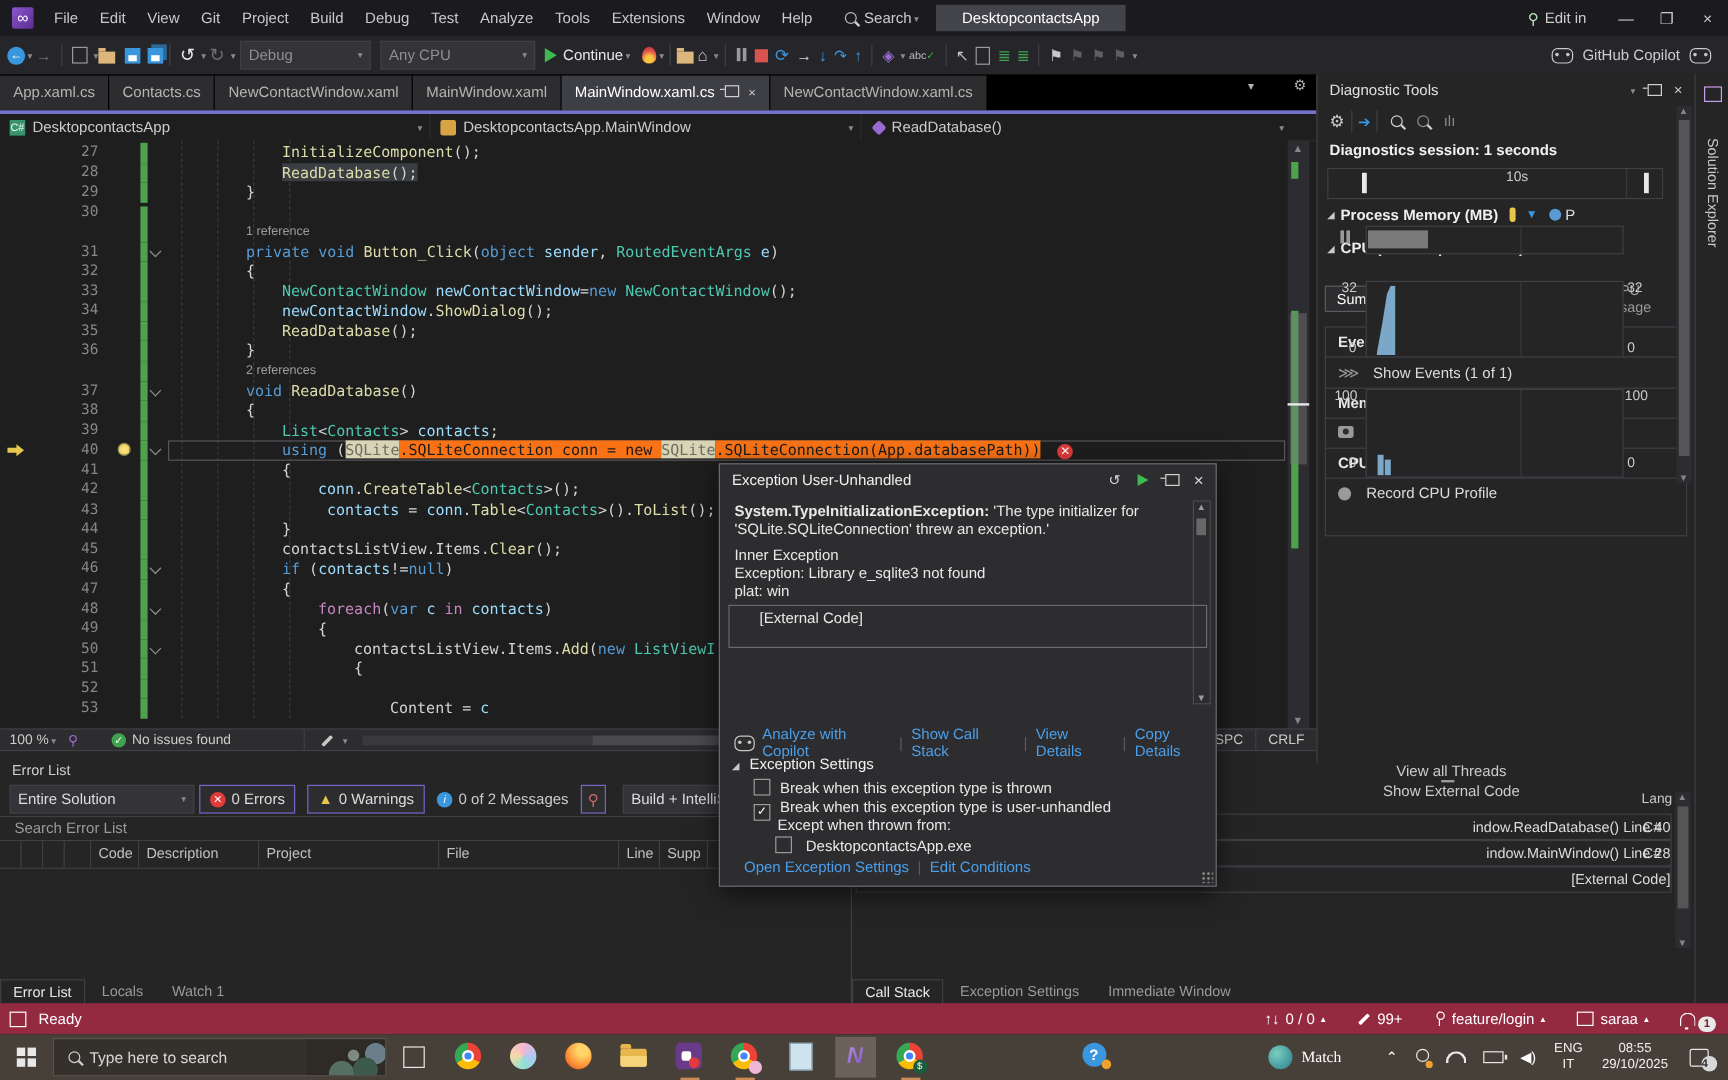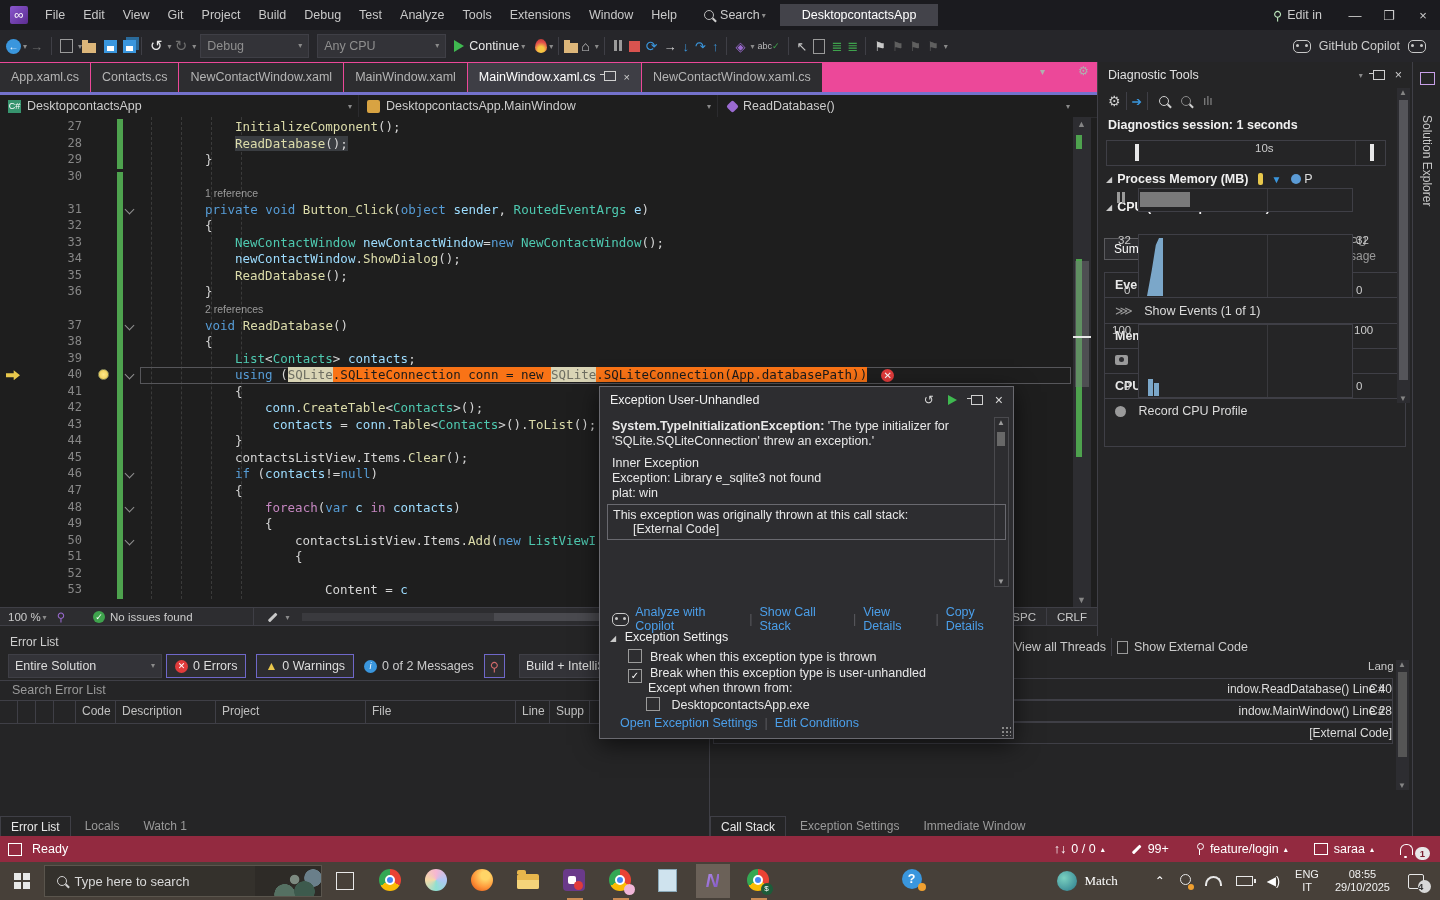--- a/index.html
+++ b/index.html
@@ -28,21 +28,21 @@
   .folder-ico::before{content:'';position:absolute;top:-3px;left:0;width:6px;height:3px;background:#dcb67a;}
   .flame{width:12px;height:14px;background:radial-gradient(circle at 50% 75%,#f5c542 25%,#e2504c 60%,#b03030 100%);
          border-radius:50% 50% 50% 50%/60% 60% 40% 40%;display:inline-block;}
   .greenplay{width:0;height:0;border-left:10px solid #3fb950;border-top:6px solid transparent;border-bottom:6px solid transparent;display:inline-block;margin-right:5px;}
   .stop-sq{width:11px;height:11px;background:#d9534f;display:inline-block;}
   .pause-ico i{display:inline-block;width:3px;height:11px;background:#9a9a9a;margin:0 1px;}
   .copilot-ico{width:16px;height:11px;border:1.5px solid #c8c8c8;border-radius:5px;position:relative;display:inline-block;}
   .copilot-ico::before,.copilot-ico::after{content:'';position:absolute;top:3px;width:3px;height:3px;background:#c8c8c8;border-radius:50%;}
   .copilot-ico::before{left:2px;} .copilot-ico::after{right:2px;}
   
-  #tabstrip{left:0;top:62px;width:1097px;height:30px;background:#ec4899;display:flex;align-items:flex-end;}
+  #tabstrip{left:0;top:62px;width:1097px;height:30px;background:#000000;display:flex;align-items:flex-end;}
   .tab{height:29px;line-height:29px;padding:0 11px;color:#b4b4b4;background:#2d2d30;margin-right:1px;font-size:12.5px;white-space:nowrap;}
   .tab.active{background:#3e3e45;color:#ffffff;}
   .tab .tabico{color:#d0d0d0;font-size:11px;margin-left:8px;}
   #accentline{left:0;top:92px;width:1097px;height:3px;background:#7472cc;}
   
   #breadcrumb{left:0;top:95px;width:1097px;height:22px;background:#1e1e1e;border-bottom:1px solid #2b2b2e;display:flex;}
   .crumb{width:358px;display:flex;align-items:center;position:relative;border-right:1px solid #2b2b2e;}
   .crumb .dd{position:absolute;right:6px;}
   .cico{width:13px;height:13px;font-size:9px;line-height:13px;text-align:center;margin:0 6px 0 8px;}
   
@@ -393,21 +393,21 @@
           <div style="width: 40px;">Supp</div>
         </div>
       <div class="paneltabs" id="el-tabs">
           <div class="ptab active">Error List</div>
           <div class="ptab">Locals</div>
           <div class="ptab">Watch 1</div>
         </div>
     </div>
 
     <div id="callstack">
-      <div class="flex" style="padding:4px 8px;height:22px;margin-left:296px;">
+      <div class="flex" style="padding:4px 8px;height:22px;margin-left:296px;flex-direction:column;">
         <span>View all Threads</span>
         <span class="sep"></span>
         <span style="border:1px solid #9a9a9a;width:9px;height:11px;display:inline-block;margin-right:6px;"></span>
         <span>Show External Code</span>
       </div>
       <div style="position:absolute;left:658px;top:28px;color:#c8c8c8;font-size:11.5px;">Lang</div>
       <div id="cs-frames">
           <div class="csrow" style="top: 46px;"><span style="margin-left: 305px;">indow.ReadDatabase() Line 40</span><span class="cslang">C#</span></div>
           <div class="csrow" style="top: 68px;"><span style="margin-left: 305px;">indow.MainWindow() Line 28</span><span class="cslang">C#</span></div>
           <div class="csrow" style="top: 90px;"><span style="margin-left: 8px;">[External Code]</span><span class="cslang"></span></div>
@@ -539,21 +539,20 @@
       <div>Inner Exception</div>
       <div>Exception: Library e_sqlite3 not found</div>
       <div>plat: win</div>
     </div>
     <div id="dlg-scroll">
       <span style="position:absolute;top:0;left:2px;font-size:8px;color:#9a9a9a;">▲</span>
       <div style="position:absolute;top:14px;left:2px;width:8px;height:14px;background:#686868;"></div>
       <span style="position:absolute;bottom:0;left:2px;font-size:8px;color:#9a9a9a;">▼</span>
     </div>
     <div id="dlg-box">
-      <div style="padding-left:5px;">This exception was originally thrown at this call stack:</div>
       <div style="padding-left:25px;">[External Code]</div>
     </div>
     <div style="position:absolute;left:12px;top:218px;" class="flex" id="dlg-links">
         <span class="copilot-ico" style="margin-right: 6px;"></span>
         <span class="dlink">Analyze with Copilot</span>
         <span class="dlgsep">|</span>
         <span class="dlink">Show Call Stack</span>
         <span class="dlgsep">|</span>
         <span class="dlink">View Details</span>
         <span class="dlgsep">|</span>

